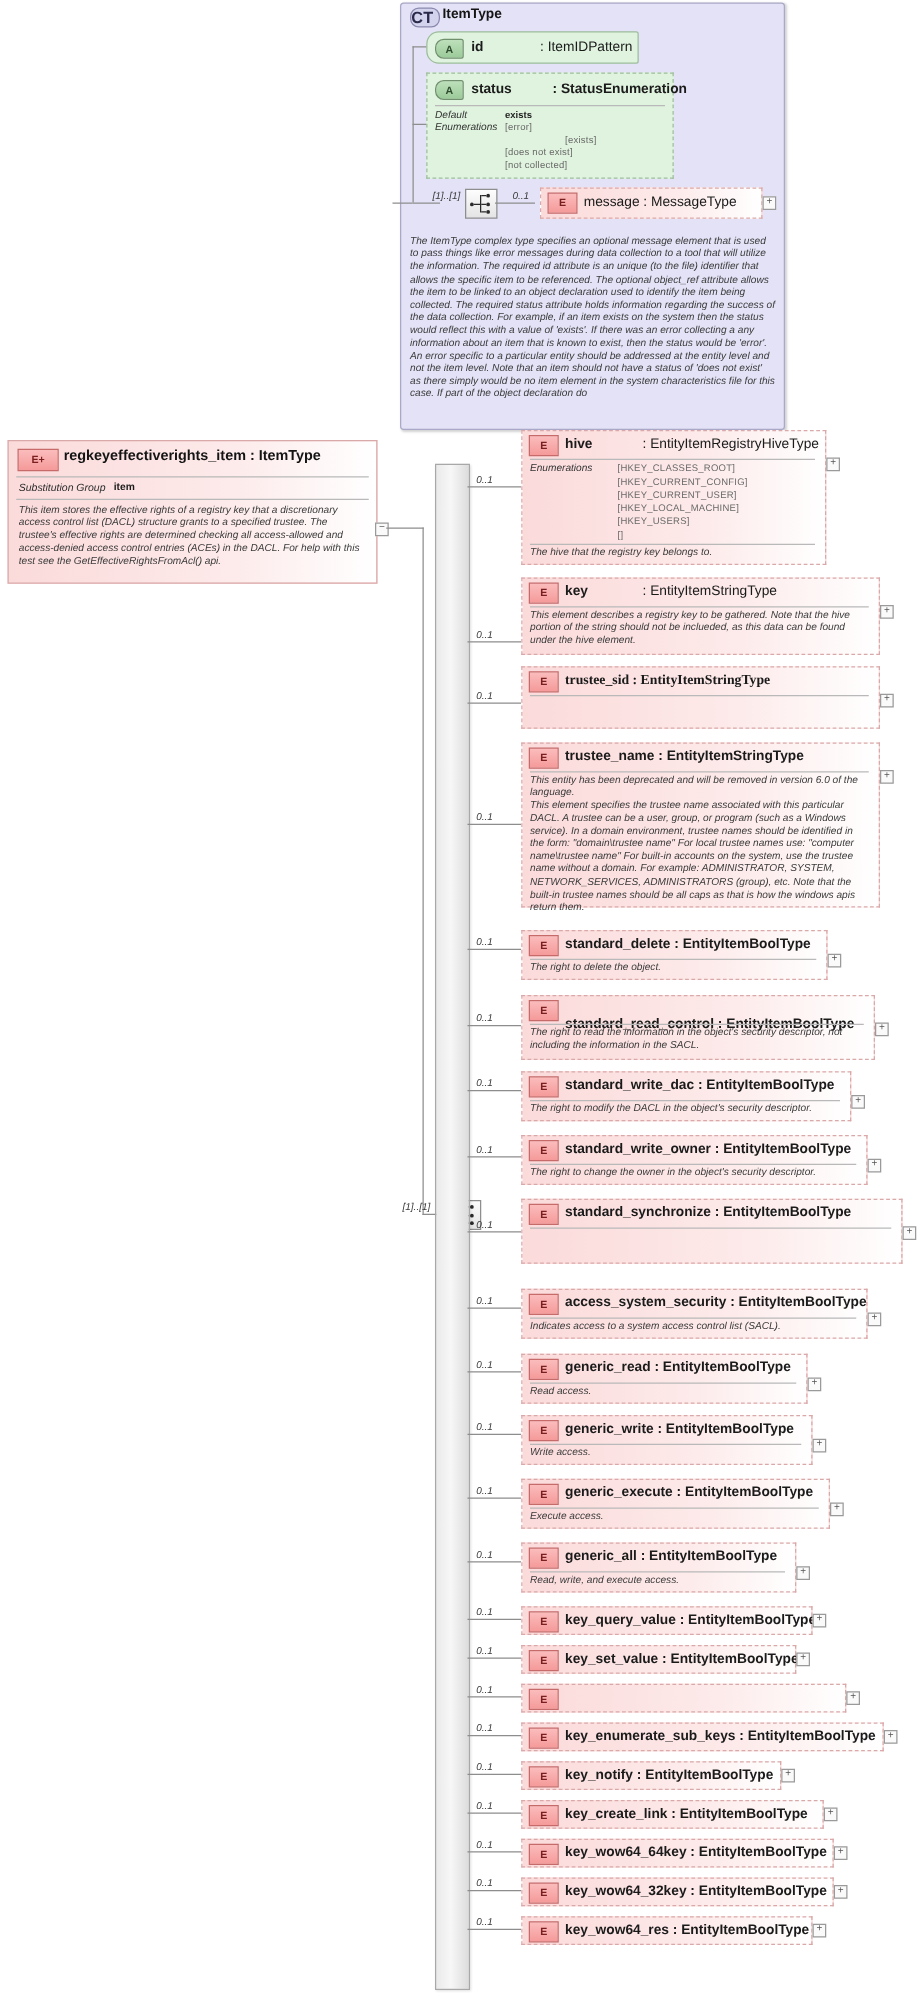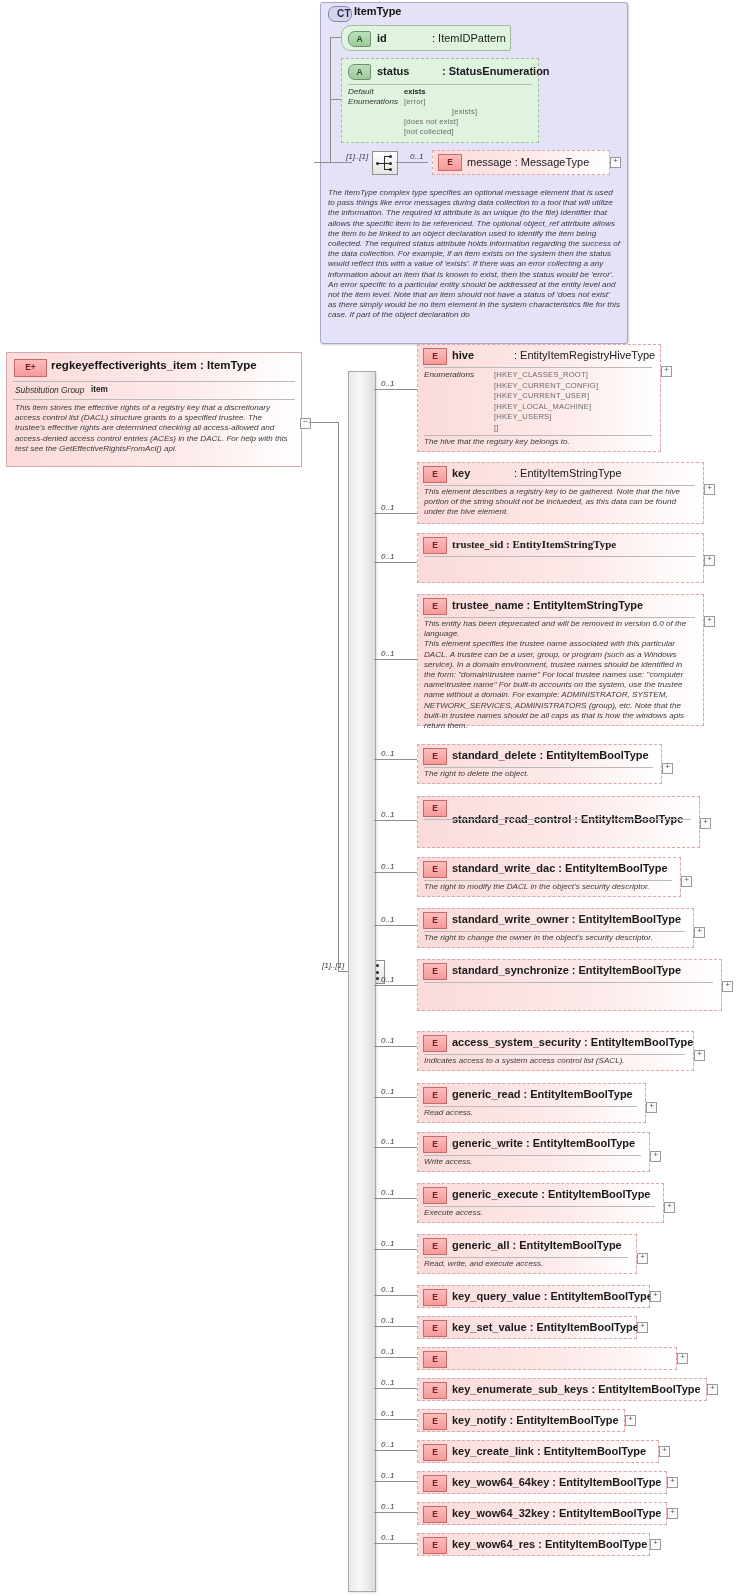--- a/index.html
+++ b/index.html
@@ -11,22 +11,22 @@
   .abs{position:absolute;}
   .doc{font-style:italic;font-size:8.1px;line-height:10.2px;color:#3b3b3b;}
   .ttl{font-size:11px;font-weight:bold;color:#1a1a1a;white-space:nowrap;}
   .card-sep{height:1px;background:#b9b9b9;}
 
   
   #itemtype{left:320px;top:2px;width:306px;height:340px;
             background:#e3e2f6;border:1px solid #a9a8c8;border-radius:3px;
             box-shadow:1px 1px 2px rgba(0,0,0,.18);}
   #ct-badge{left:328px;top:6px;width:22px;height:14px;border:1px solid #8a88ad;
-            border-radius:7px;background:#d4d3ee;font-size:10px;color:#2b2a4a;
-            text-align:right;line-height:14px;font-weight:bold;letter-spacing:.3px;}
+            border-radius:7px;background:#d4d3ee;font-size:13px;color:#2b2a4a;
+            text-align:left;line-height:14px;font-weight:bold;letter-spacing:.3px;}
   #ct-name{left:354px;top:5px;font-size:11px;font-weight:bold;color:#141414;}
 
   
   .attr-card{background:#dff3de;border:1px solid #9dbd9b;}
   .attr-card.dashed{border-style:dashed;}
   .a-badge{position:absolute;left:6px;top:5px;width:21px;height:14px;
            border:1px solid #6f8f6d;border-radius:7px 2px 2px 7px;
            background:linear-gradient(#bde0bb,#9ccb9a);
            font-size:8.5px;font-weight:bold;color:#2e4b2d;text-align:center;line-height:14px;}
 
@@ -212,20 +212,21 @@
       <div class="abs card-sep" style="left: 6px; top: 22px; width: 229px;"></div>
       <div class="abs doc" style="left: 6px; top: 24px; width: 229px; white-space: pre-line;">The right to delete the object.</div>
     </div>
     <div class="abs pmbox" style="left: 662px; top: 763px;"><i>+</i></div>
     <div class="abs ln lnh" style="left: 374px; top: 820px; width: 43px;"></div>
     <div class="abs occ" style="left: 381px; top: 810px;">0..1</div>
     <div class="abs el-card dashed" style="left: 417px; top: 796px; width: 281px; height: 50px;">
       <div class="e-badge" style="left: 5px; top: 3px;">E</div>
       <div class="abs ttl" style="left: 34px; top: 16px;">standard_read_control : EntityItemBoolType</div>
       <div class="abs card-sep" style="left: 6px; top: 22px; width: 267px;"></div>
+      <div class="abs doc" style="left: 6px; top: 24px; width: 267px; white-space: pre-line;">The right to read the information in the object's security descriptor, not including the information in the SACL.</div>
     </div>
     <div class="abs pmbox" style="left: 700px; top: 818px;"><i>+</i></div>
     <div class="abs ln lnh" style="left: 374px; top: 872px; width: 43px;"></div>
     <div class="abs occ" style="left: 381px; top: 862px;">0..1</div>
     <div class="abs el-card dashed" style="left: 417px; top: 857px; width: 262px; height: 38px;">
       <div class="e-badge" style="left: 5px; top: 3px;">E</div>
       <div class="abs ttl" style="left: 34px; top: 4px;">standard_write_dac : EntityItemBoolType</div>
       <div class="abs card-sep" style="left: 6px; top: 22px; width: 248px;"></div>
       <div class="abs doc" style="left: 6px; top: 24px; width: 248px; white-space: pre-line;">The right to modify the DACL in the object's security descriptor.</div>
     </div>

